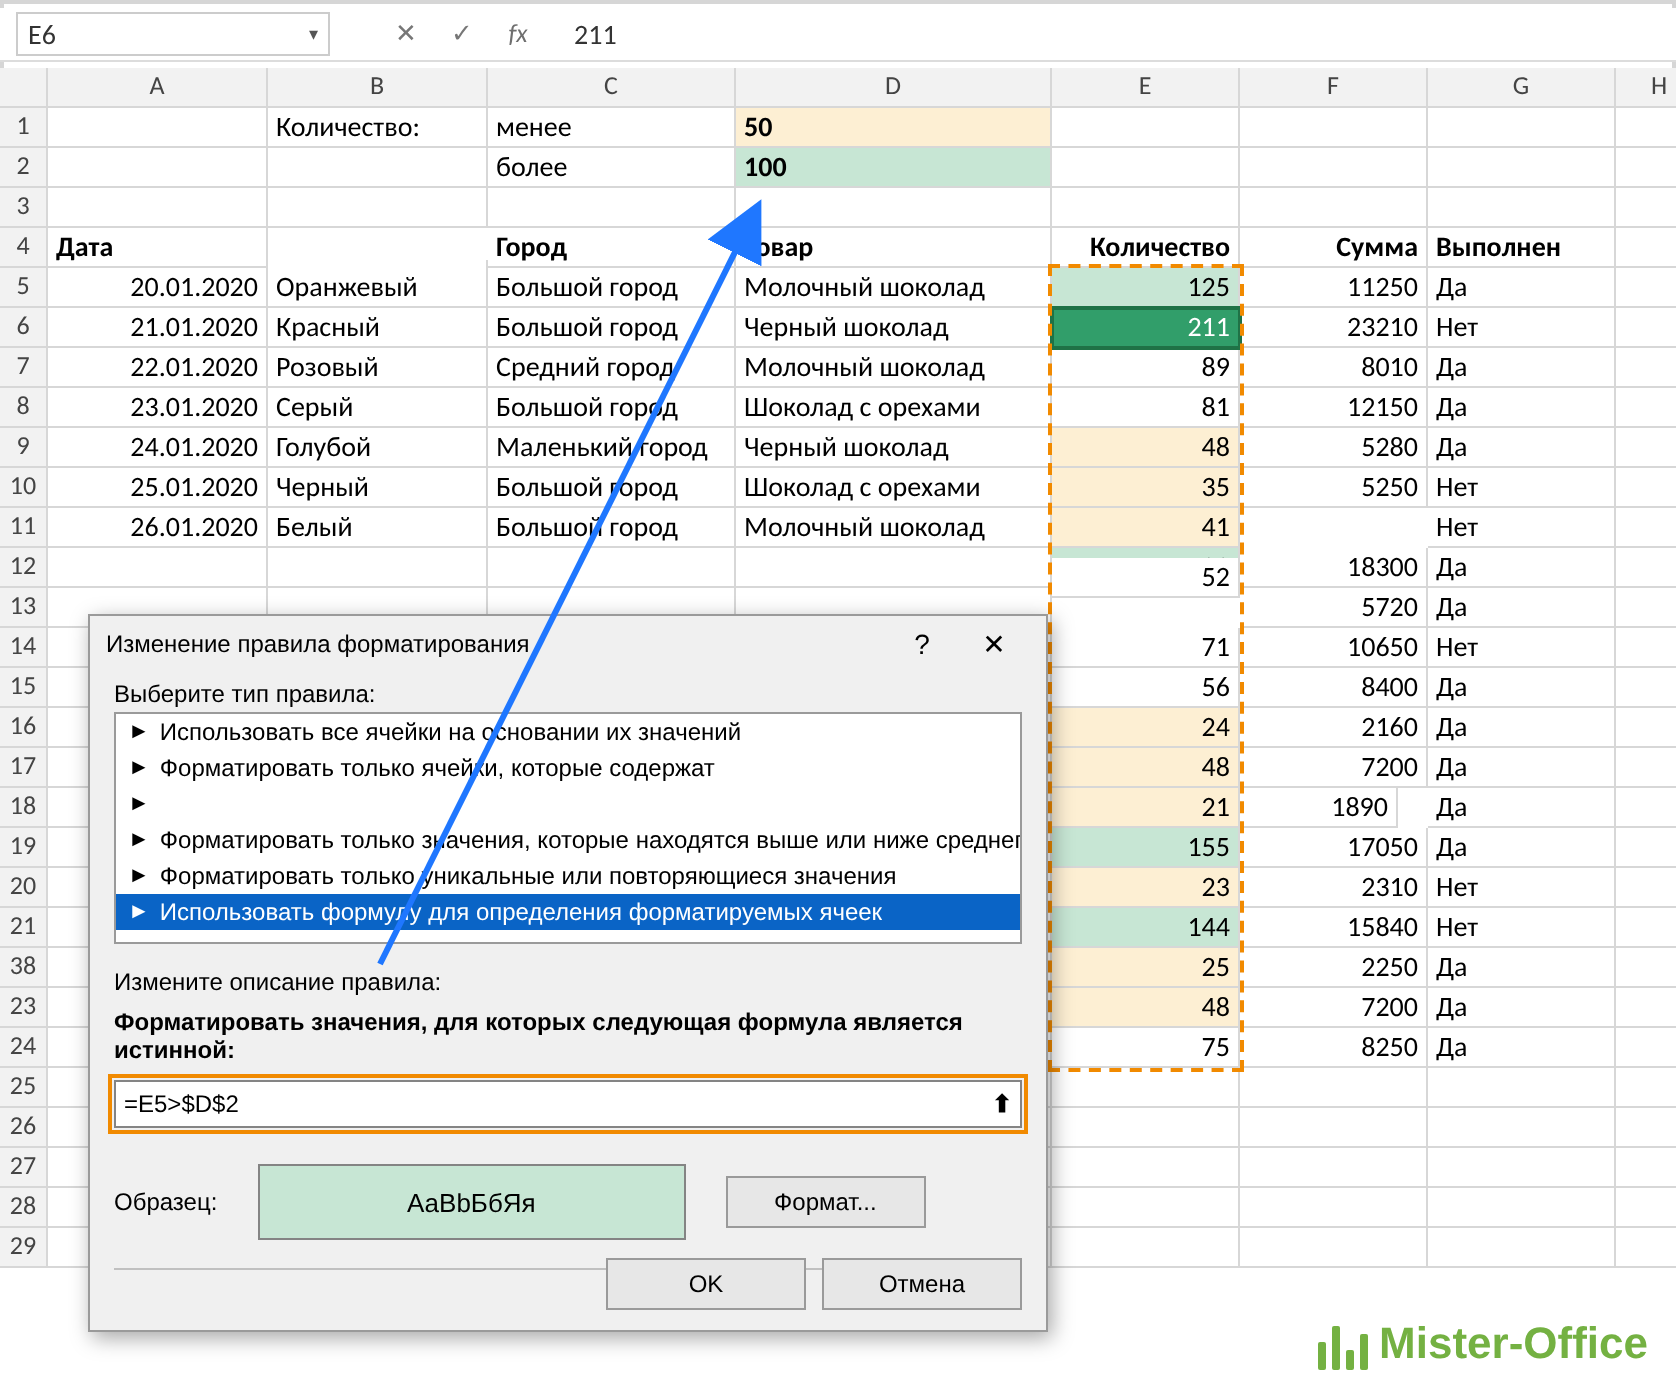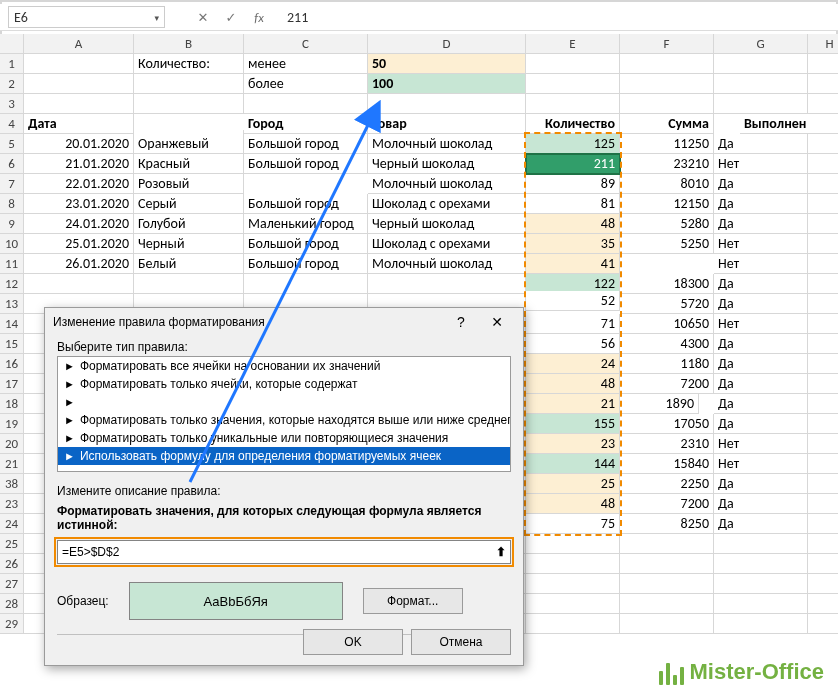--- a/index.html
+++ b/index.html
@@ -171,21 +171,21 @@
     <div class="cell" style="left: 620px; top: 60px; width: 94px; height: 20px;"></div>
     <div class="cell" style="left: 714px; top: 60px; width: 94px; height: 20px;"></div>
     <div class="cell" style="left: 808px; top: 60px; width: 44px; height: 20px;"></div>
     <div class="rowhdr" style="left: 0px; top: 80px; width: 24px; height: 20px;">4</div>
     <div class="cell bold" style="left: 24px; top: 80px; width: 110px; height: 20px;">Дата</div>
     <div class="cell bold" style="left: 134px; top: 96px; width: 110px; height: 20px;">Код Покупателя</div>
     <div class="cell bold" style="left: 368px; top: 80px; width: 158px; height: 20px;">Товар</div>
     <div class="cell bold" style="left: 244px; top: 80px; width: 124px; height: 20px;">Город</div>
     <div class="cell r bold" style="left: 526px; top: 80px; width: 94px; height: 20px;">Количество</div>
     <div class="cell r bold" style="left: 620px; top: 80px; width: 94px; height: 20px;">Сумма</div>
-    <div class="cell bold" style="left: 740px; top: 80px; width: 94px; height: 20px;">Выполнен</div>
+    <div class="cell bold" style="left: 714px; top: 80px; width: 94px; height: 20px;">Выполнен</div>
     <div class="cell" style="left: 808px; top: 80px; width: 44px; height: 20px;"></div>
     <div class="rowhdr" style="left: 0px; top: 100px; width: 24px; height: 20px;">5</div>
     <div class="cell r" style="left: 24px; top: 100px; width: 110px; height: 20px;">20.01.2020</div>
     <div class="cell" style="left: 134px; top: 100px; width: 110px; height: 20px;">Оранжевый</div>
     <div class="cell" style="left: 244px; top: 100px; width: 124px; height: 20px;">Большой город</div>
     <div class="cell" style="left: 368px; top: 100px; width: 158px; height: 20px;">Молочный шоколад</div>
     <div class="cell r green" style="left: 526px; top: 100px; width: 94px; height: 20px;">125</div>
     <div class="cell r" style="left: 620px; top: 100px; width: 94px; height: 20px;">11250</div>
     <div class="cell" style="left: 714px; top: 100px; width: 94px; height: 20px;">Да</div>
     <div class="cell" style="left: 808px; top: 100px; width: 44px; height: 20px;"></div>
@@ -194,20 +194,21 @@
     <div class="cell" style="left: 134px; top: 120px; width: 110px; height: 20px;">Красный</div>
     <div class="cell" style="left: 244px; top: 120px; width: 124px; height: 20px;">Большой город</div>
     <div class="cell" style="left: 368px; top: 120px; width: 158px; height: 20px;">Черный шоколад</div>
     <div class="cell r darkgreen" style="left: 526px; top: 120px; width: 94px; height: 20px;">211</div>
     <div class="cell r" style="left: 620px; top: 120px; width: 94px; height: 20px;">23210</div>
     <div class="cell" style="left: 714px; top: 120px; width: 94px; height: 20px;">Нет</div>
     <div class="cell" style="left: 808px; top: 120px; width: 44px; height: 20px;"></div>
     <div class="rowhdr" style="left: 0px; top: 140px; width: 24px; height: 20px;">7</div>
     <div class="cell r" style="left: 24px; top: 140px; width: 110px; height: 20px;">22.01.2020</div>
     <div class="cell" style="left: 134px; top: 140px; width: 110px; height: 20px;">Розовый</div>
+    <div class="cell" style="left: 244px; top: 140px; width: 124px; height: 20px;">Средний город</div>
     <div class="cell" style="left: 368px; top: 140px; width: 158px; height: 20px;">Молочный шоколад</div>
     <div class="cell r" style="left: 526px; top: 140px; width: 94px; height: 20px;">89</div>
     <div class="cell r" style="left: 620px; top: 140px; width: 94px; height: 20px;">8010</div>
     <div class="cell" style="left: 714px; top: 140px; width: 94px; height: 20px;">Да</div>
     <div class="cell" style="left: 808px; top: 140px; width: 44px; height: 20px;"></div>
     <div class="rowhdr" style="left: 0px; top: 160px; width: 24px; height: 20px;">8</div>
     <div class="cell r" style="left: 24px; top: 160px; width: 110px; height: 20px;">23.01.2020</div>
     <div class="cell" style="left: 134px; top: 160px; width: 110px; height: 20px;">Серый</div>
     <div class="cell" style="left: 244px; top: 160px; width: 124px; height: 20px;">Большой город</div>
     <div class="cell" style="left: 368px; top: 160px; width: 158px; height: 20px;">Шоколад с орехами</div>
@@ -249,49 +250,49 @@
     <div class="cell" style="left: 368px; top: 240px; width: 158px; height: 20px;"></div>
     <div class="cell r green" style="left: 526px; top: 240px; width: 94px; height: 20px;">122</div>
     <div class="cell r" style="left: 620px; top: 240px; width: 94px; height: 20px;">18300</div>
     <div class="cell" style="left: 714px; top: 240px; width: 94px; height: 20px;">Да</div>
     <div class="cell" style="left: 808px; top: 240px; width: 44px; height: 20px;"></div>
     <div class="rowhdr" style="left: 0px; top: 260px; width: 24px; height: 20px;">13</div>
     <div class="cell" style="left: 24px; top: 260px; width: 110px; height: 20px;"></div>
     <div class="cell" style="left: 134px; top: 260px; width: 110px; height: 20px;"></div>
     <div class="cell" style="left: 244px; top: 260px; width: 124px; height: 20px;"></div>
     <div class="cell" style="left: 368px; top: 260px; width: 158px; height: 20px;"></div>
-    <div class="cell r" style="left: 526px; top: 257px; width: 94px; height: 20px;">52</div>
+    <div class="cell r" style="left: 526px; top: 245px; width: 94px; height: 20px;">52</div>
     <div class="cell r" style="left: 620px; top: 260px; width: 94px; height: 20px;">5720</div>
     <div class="cell" style="left: 714px; top: 260px; width: 94px; height: 20px;">Да</div>
     <div class="cell" style="left: 808px; top: 260px; width: 44px; height: 20px;"></div>
     <div class="rowhdr" style="left: 0px; top: 280px; width: 24px; height: 20px;">14</div>
     <div class="cell" style="left: 24px; top: 280px; width: 110px; height: 20px;"></div>
     <div class="cell" style="left: 134px; top: 280px; width: 110px; height: 20px;"></div>
     <div class="cell" style="left: 244px; top: 280px; width: 124px; height: 20px;"></div>
     <div class="cell" style="left: 368px; top: 280px; width: 158px; height: 20px;"></div>
     <div class="cell r" style="left: 526px; top: 280px; width: 94px; height: 20px;">71</div>
     <div class="cell r" style="left: 620px; top: 280px; width: 94px; height: 20px;">10650</div>
     <div class="cell" style="left: 714px; top: 280px; width: 94px; height: 20px;">Нет</div>
     <div class="cell" style="left: 808px; top: 280px; width: 44px; height: 20px;"></div>
     <div class="rowhdr" style="left: 0px; top: 300px; width: 24px; height: 20px;">15</div>
     <div class="cell" style="left: 24px; top: 300px; width: 110px; height: 20px;"></div>
     <div class="cell" style="left: 134px; top: 300px; width: 110px; height: 20px;"></div>
     <div class="cell" style="left: 244px; top: 300px; width: 124px; height: 20px;"></div>
     <div class="cell" style="left: 368px; top: 300px; width: 158px; height: 20px;"></div>
     <div class="cell r" style="left: 526px; top: 300px; width: 94px; height: 20px;">56</div>
-    <div class="cell r" style="left: 620px; top: 300px; width: 94px; height: 20px;">4300</div>
+    <div class="cell r" style="left: 620px; top: 300px; width: 94px; height: 20px;">8400</div>
     <div class="cell" style="left: 714px; top: 300px; width: 94px; height: 20px;">Да</div>
     <div class="cell" style="left: 808px; top: 300px; width: 44px; height: 20px;"></div>
     <div class="rowhdr" style="left: 0px; top: 320px; width: 24px; height: 20px;">16</div>
     <div class="cell" style="left: 24px; top: 320px; width: 110px; height: 20px;"></div>
     <div class="cell" style="left: 134px; top: 320px; width: 110px; height: 20px;"></div>
     <div class="cell" style="left: 244px; top: 320px; width: 124px; height: 20px;"></div>
     <div class="cell" style="left: 368px; top: 320px; width: 158px; height: 20px;"></div>
     <div class="cell r yellow" style="left: 526px; top: 320px; width: 94px; height: 20px;">24</div>
-    <div class="cell r" style="left: 620px; top: 320px; width: 94px; height: 20px;">1180</div>
+    <div class="cell r" style="left: 620px; top: 320px; width: 94px; height: 20px;">2160</div>
     <div class="cell" style="left: 714px; top: 320px; width: 94px; height: 20px;">Да</div>
     <div class="cell" style="left: 808px; top: 320px; width: 44px; height: 20px;"></div>
     <div class="rowhdr" style="left: 0px; top: 340px; width: 24px; height: 20px;">17</div>
     <div class="cell" style="left: 24px; top: 340px; width: 110px; height: 20px;"></div>
     <div class="cell" style="left: 134px; top: 340px; width: 110px; height: 20px;"></div>
     <div class="cell" style="left: 244px; top: 340px; width: 124px; height: 20px;"></div>
     <div class="cell" style="left: 368px; top: 340px; width: 158px; height: 20px;"></div>
     <div class="cell r yellow" style="left: 526px; top: 340px; width: 94px; height: 20px;">48</div>
     <div class="cell r" style="left: 620px; top: 340px; width: 94px; height: 20px;">7200</div>
     <div class="cell" style="left: 714px; top: 340px; width: 94px; height: 20px;">Да</div>
@@ -413,21 +414,21 @@
     <span>Изменение правила форматирования</span>
     <span class="spacer"></span>
     <span class="tb-btn">?</span>
     <span class="tb-btn">✕</span>
   </div>
 
   <div class="section-label">Выберите тип правила:</div>
   <div class="rulelist" id="rulelist">
       <div class="ruleitem">
         <span class="arr">►</span>
-        <span>Форматировать все ячейки на основании их значений</span>
+        <span>Использовать все ячейки на основании их значений</span>
       </div>
       <div class="ruleitem">
         <span class="arr">►</span>
         <span>Форматировать только ячейки, которые содержат</span>
       </div>
       <div class="ruleitem">
         <span class="arr">►</span>
       </div>
       <div class="ruleitem">
         <span class="arr">►</span>

